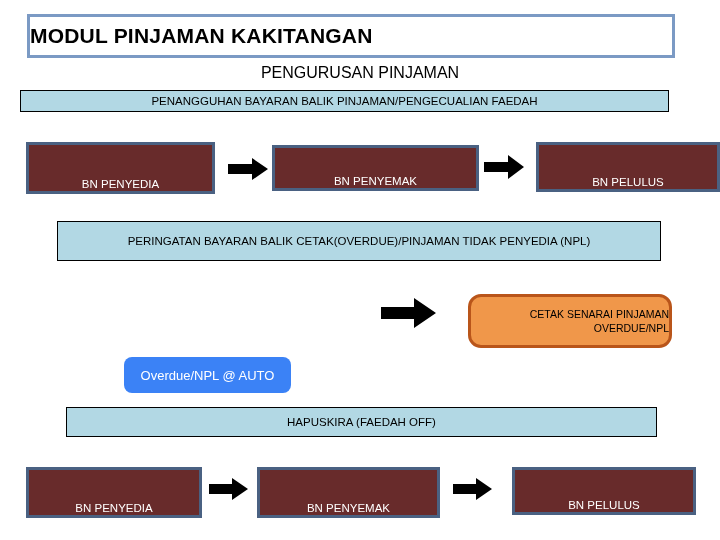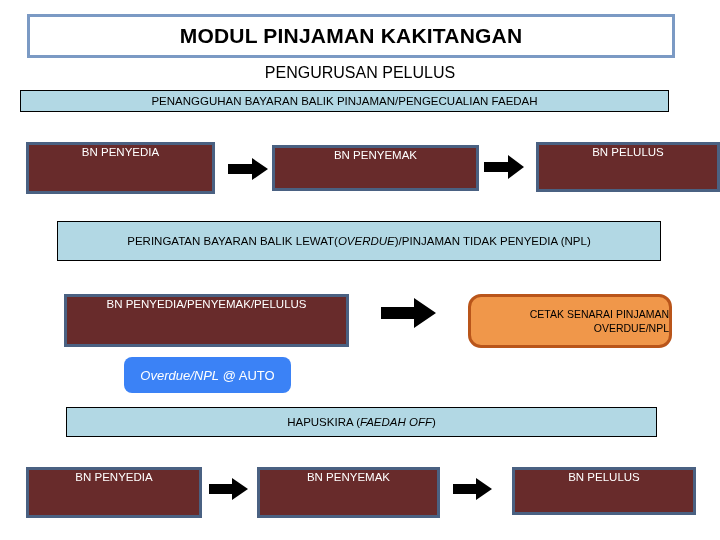--- a/index.html
+++ b/index.html
@@ -27,21 +27,21 @@
     position: absolute;
     left: 27px;
     top: 14px;
     width: 648px;
     height: 44px;
     background: #ffffff;
     border: 3px solid #7b9ac4;
     box-sizing: border-box;
     display: flex;
     align-items: center;
-    justify-content: center;
+    justify-content: flex-start;
   }
   .title-text {
     font-size: 21px;
     font-weight: bold;
     letter-spacing: 0.2px;
     color: #000000;
     white-space: nowrap;
   }
 
   
@@ -80,30 +80,30 @@
     top: 221px;
     width: 604px;
     height: 40px;
   }
   .banner-3 {
     left: 66px;
     top: 407px;
     width: 591px;
     height: 30px;
   }
-  .ital { font-style: italic; }
+  .ital { }
 
   
   .mbox {
     position: absolute;
     background: #682b2b;
     border: 3px solid #4a6182;
     box-sizing: border-box;
     display: flex;
-    align-items: flex-start;
+    align-items: flex-end;
     justify-content: center;
     text-align: center;
     color: #ffffff;
     font-size: 11.5px;
     line-height: 14px;
   }
   .mbox-r1a { left: 26px;  top: 142px; width: 189px; height: 52px; }
   .mbox-r1b { left: 272px; top: 145px; width: 207px; height: 46px; }
   .mbox-r1c { left: 536px; top: 142px; width: 184px; height: 50px; }
 
@@ -165,21 +165,21 @@
 </style>
 </head>
 <body>
 
 <div class="slide">
 
   <div class="title-box">
     <span class="title-text">MODUL PINJAMAN KAKITANGAN</span>
   </div>
 
-  <div class="subtitle">PENGURUSAN PELULUS</div>
+  <div class="subtitle">PENGURUSAN PINJAMAN</div>
 
   <div class="banner banner-1">
     <span>PENANGGUHAN BAYARAN BALIK PINJAMAN/PENGECUALIAN FAEDAH</span>
   </div>
 
   <div class="mbox mbox-r1a">
     <span>BN PENYEDIA</span>
   </div>
 
   <div class="arrow arr-r1a">
@@ -196,26 +196,23 @@
     <svg width="40" height="24" viewBox="0 0 40 24" aria-hidden="true">
       <polygon points="0,7 24,7 24,0 40,12 24,24 24,17 0,17" fill="#000000"></polygon>
     </svg>
   </div>
 
   <div class="mbox mbox-r1c">
     <span>BN PELULUS</span>
   </div>
 
   <div class="banner banner-2">
-    <span><span>PERINGATAN BAYARAN BALIK LEWAT(</span><span class="ital">OVERDUE</span><span>)/PINJAMAN TIDAK PENYEDIA (NPL)</span></span>
-  </div>
-
-  <div class="mbox mbox-r2">
-    <span>BN PENYEDIA/PENYEMAK/PELULUS</span>
-  </div>
+    <span><span>PERINGATAN BAYARAN BALIK CETAK(</span><span class="ital">OVERDUE</span><span>)/PINJAMAN TIDAK PENYEDIA (NPL)</span></span>
+  </div>
+
 
   <div class="arrow arr-r2">
     <svg width="55" height="30" viewBox="0 0 55 30" aria-hidden="true">
       <polygon points="0,9 33,9 33,0 55,15 33,30 33,21 0,21" fill="#000000"></polygon>
     </svg>
   </div>
 
   <div class="obox">
     <span>CETAK SENARAI PINJAMAN OVERDUE/NPL</span>
   </div>

